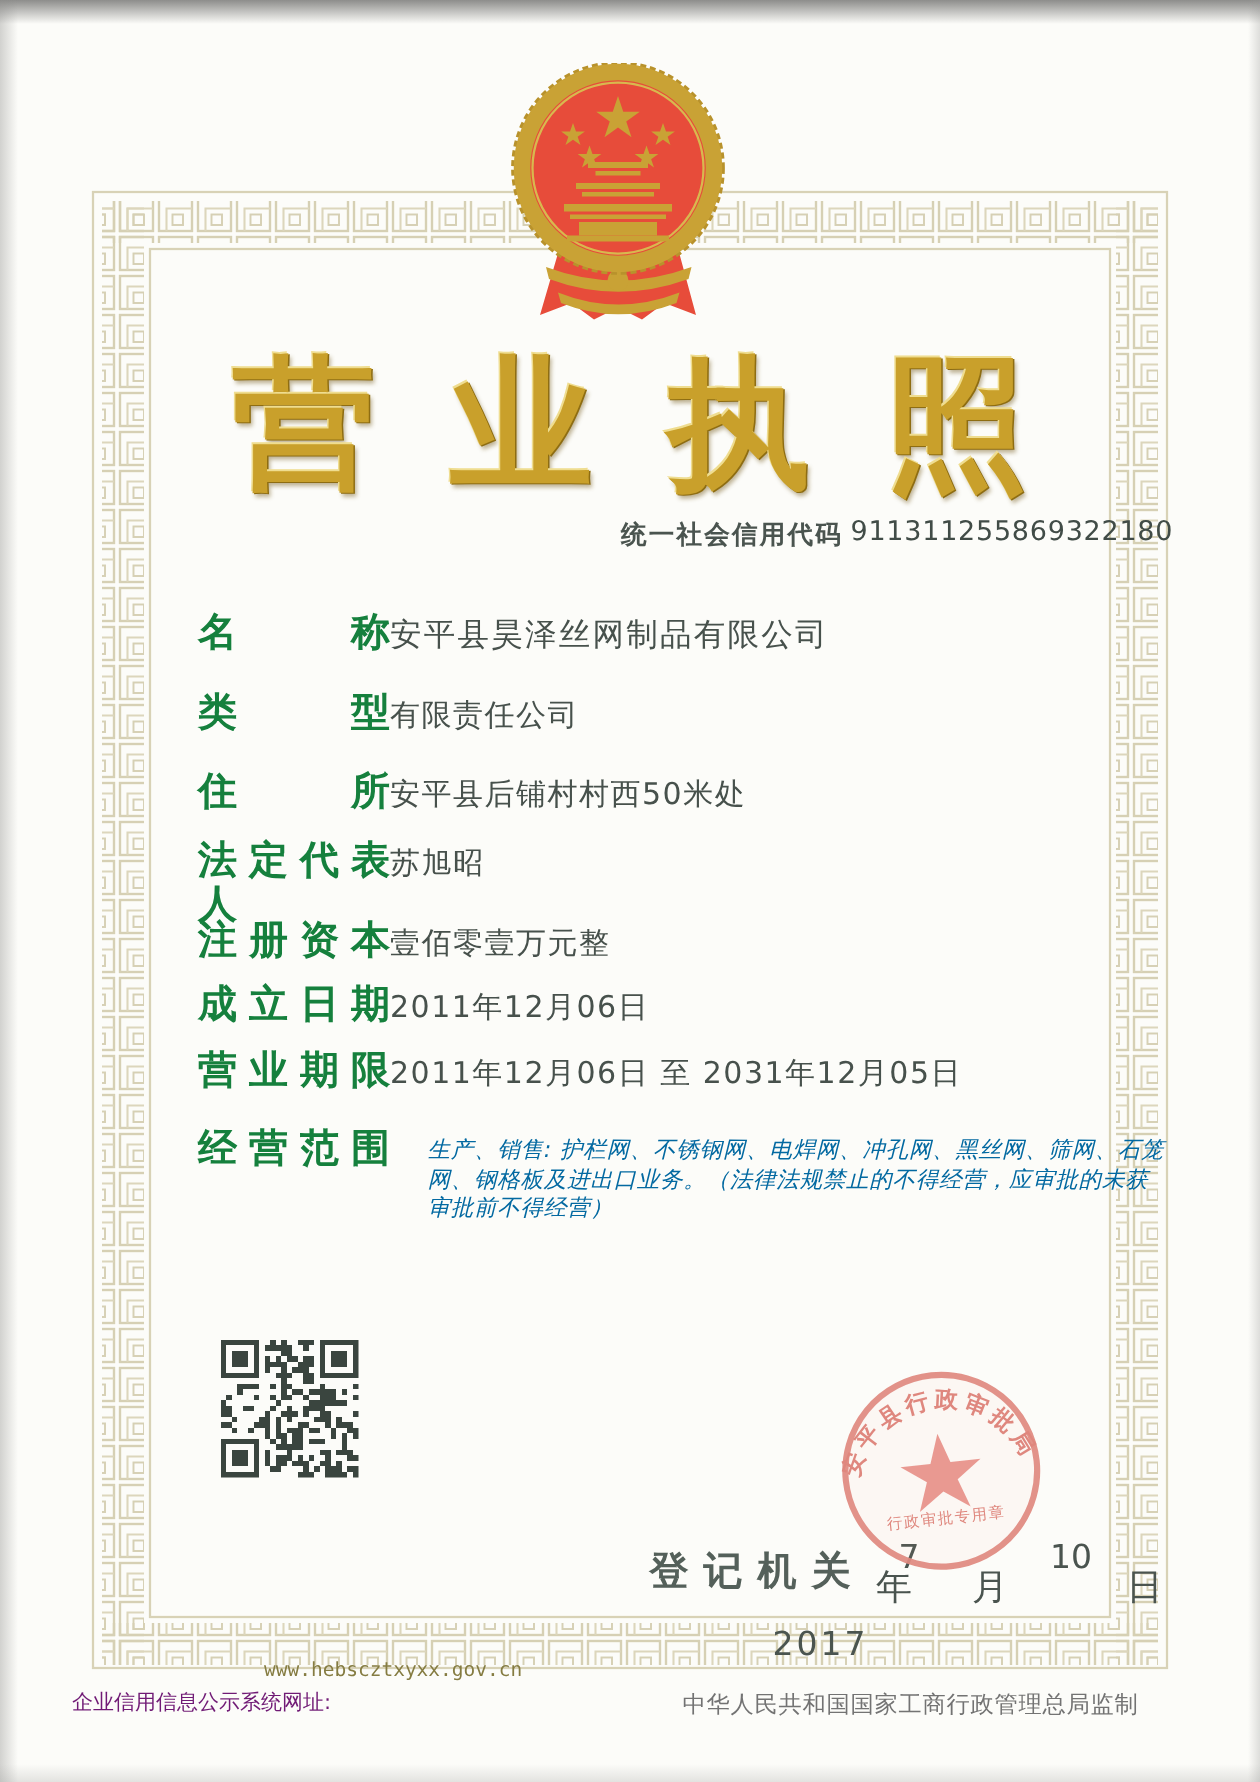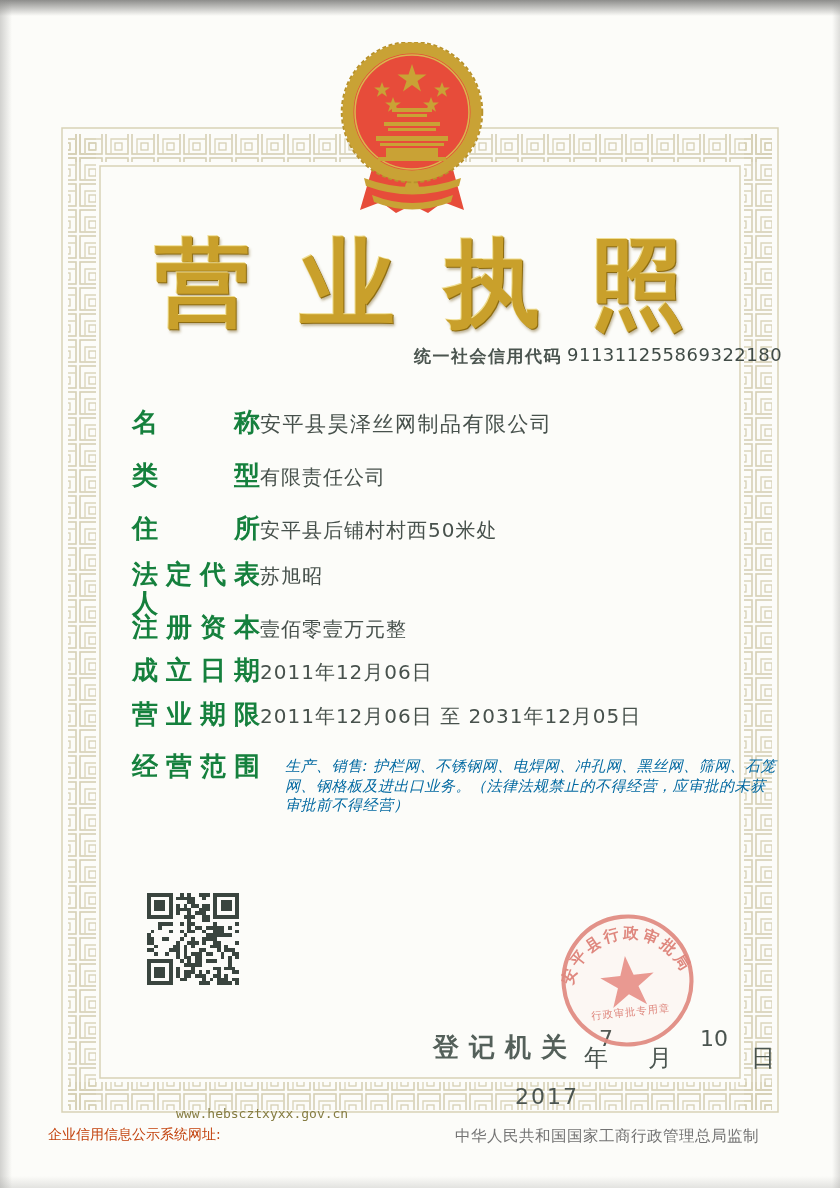--- a/index.html
+++ b/index.html
@@ -58,21 +58,21 @@
   .dp-month{left:599px;top:1026px;font-size:22px;}
   .dp-month-unit{left:648px;top:1042px;font-size:24px;}
   .dp-day{left:700px;top:1026px;font-size:22px;}
   .dp-day-unit{left:751px;top:1042px;font-size:24px;}
 
   .seal-svg{left:545px;top:898px;width:165px;height:165px;opacity:.92;
     transform:rotate(-6deg);}
 
   .site-url{position:absolute;left:176px;top:1106px;font-size:13px;
     font-family:"DejaVu Sans Mono",monospace;color:#857c42;letter-spacing:0;}
-  .footer-left{position:absolute;left:48px;top:1126px;font-size:14px;color:#c2410c;}
+  .footer-left{position:absolute;left:48px;top:1126px;font-size:14px;color:#701a75;}
   .footer-right{position:absolute;left:455px;top:1126px;font-size:15.5px;
     color:#737373;letter-spacing:.5px;}
 </style>
 </head>
 <body>
 
 <div class="page">
 
   <svg class="frame-svg" width="840" height="1188" aria-hidden="true">
     <defs>

